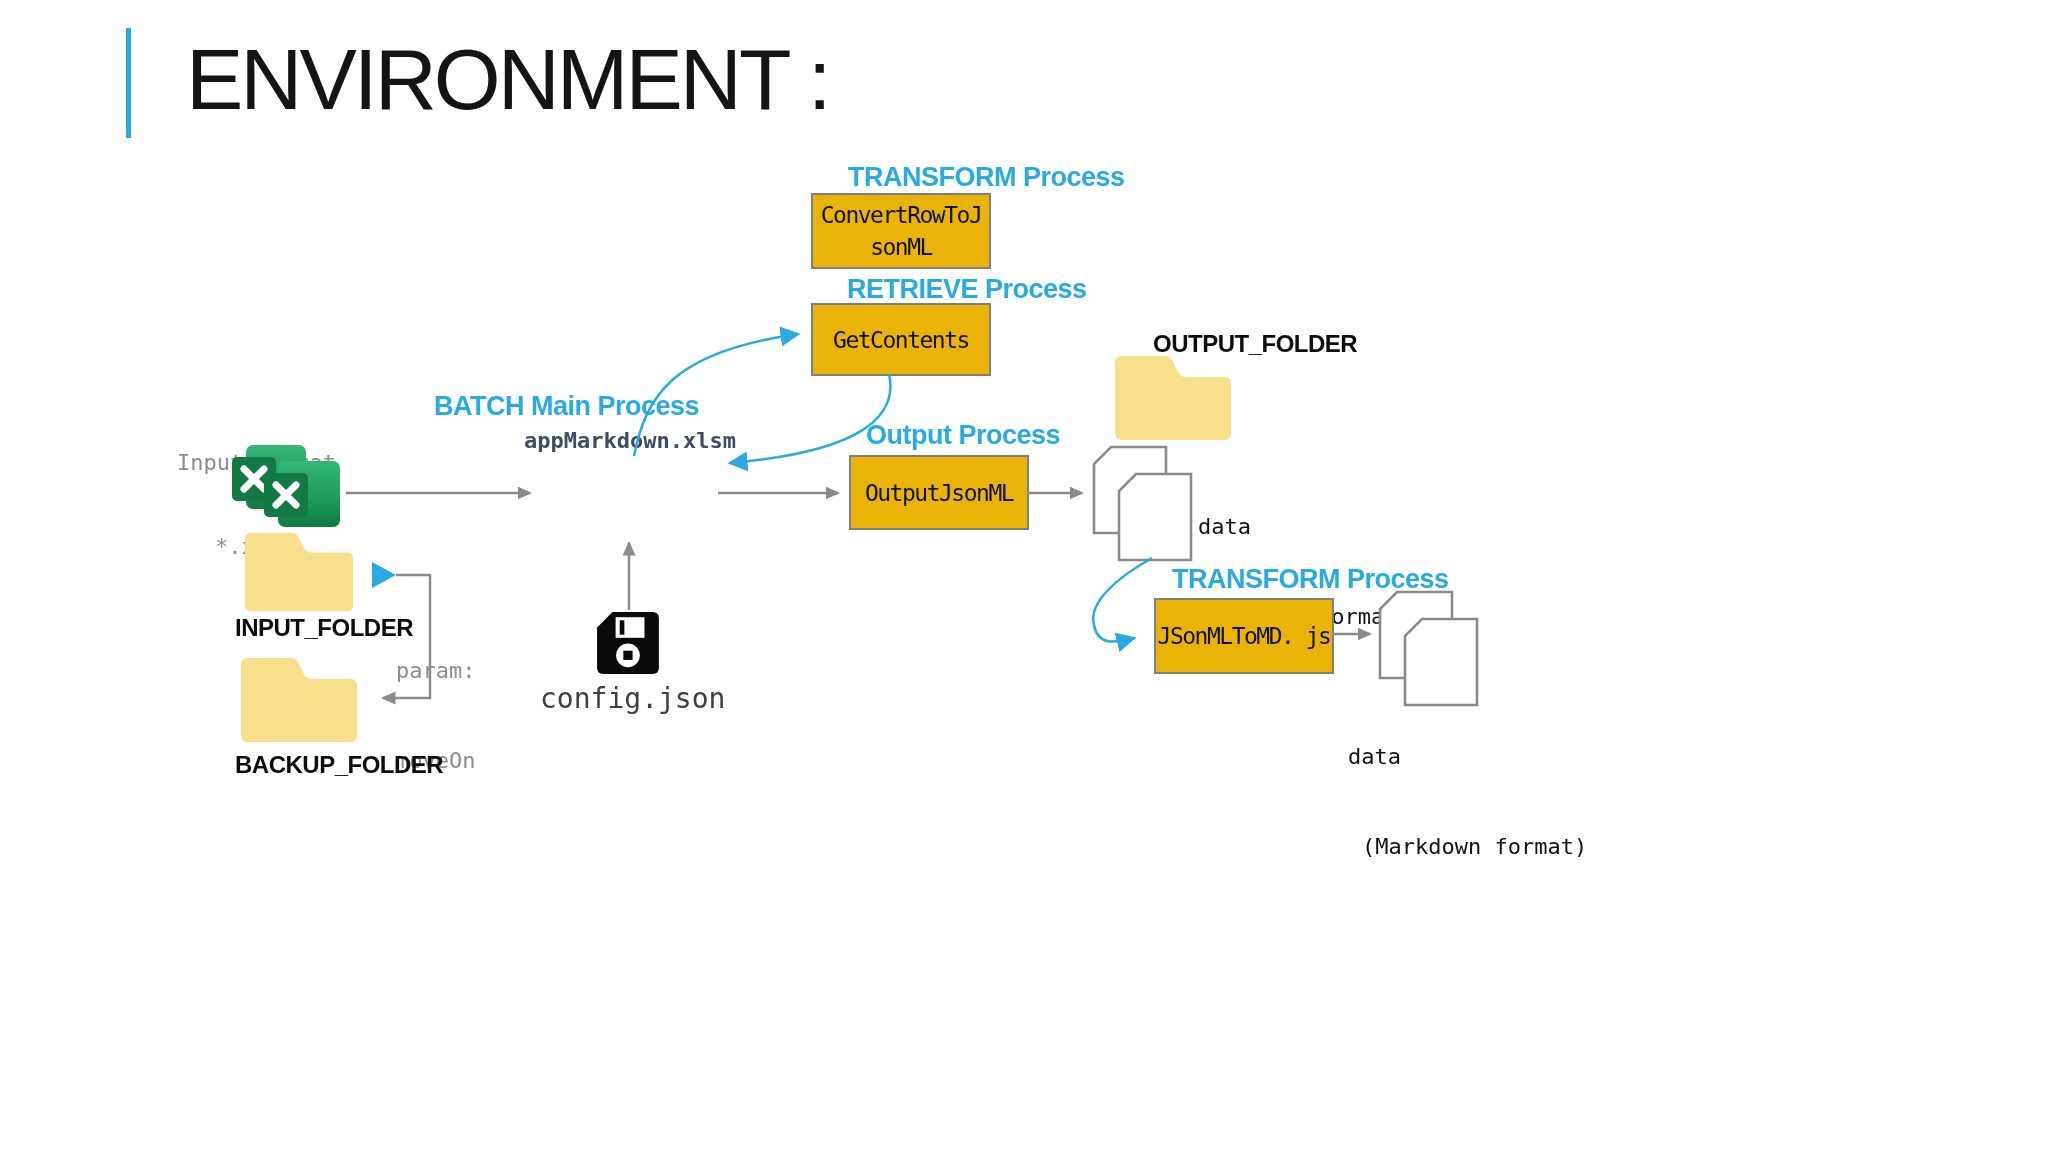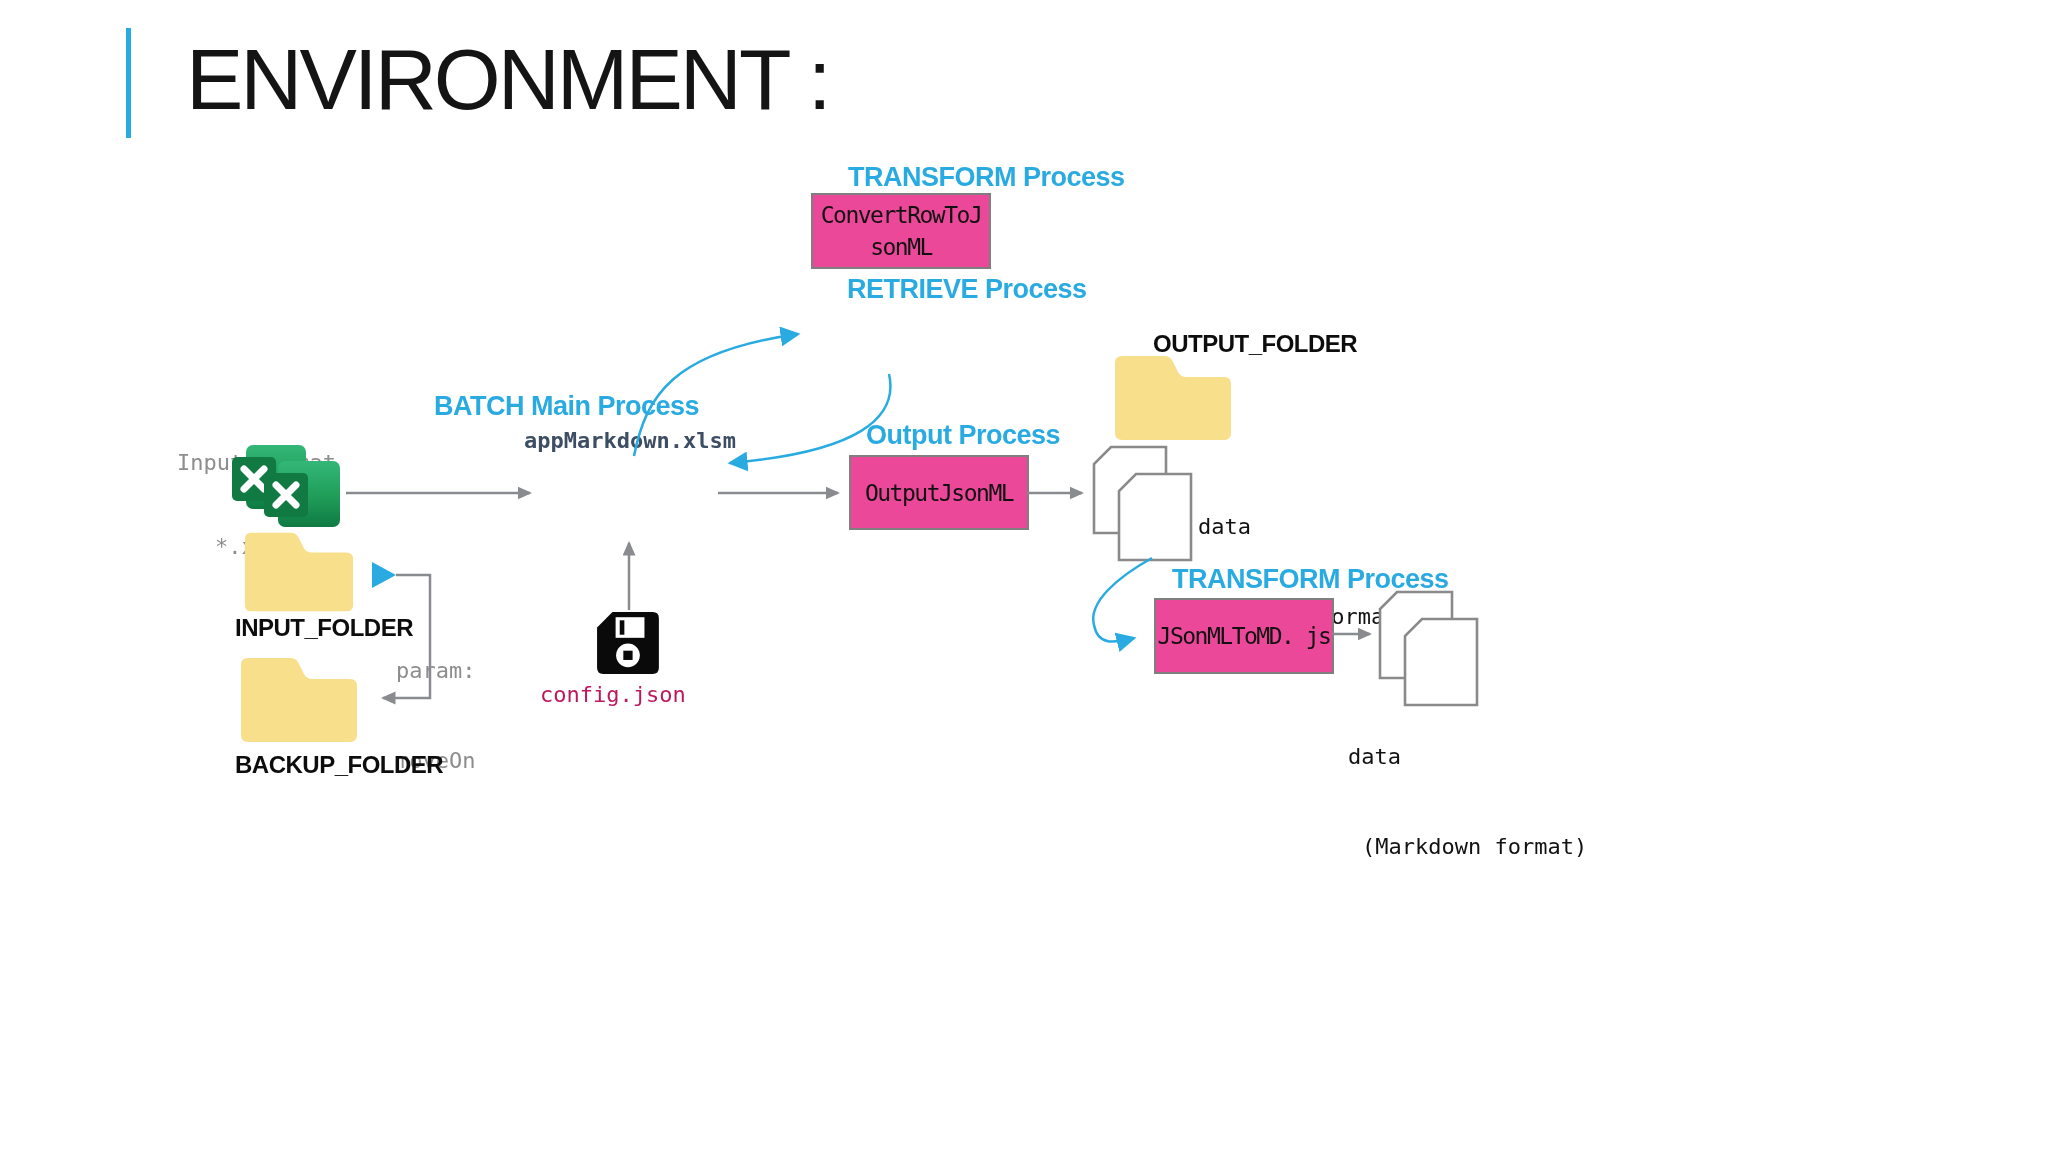--- a/index.html
+++ b/index.html
@@ -19,29 +19,29 @@
   #lbl-batch-main{left:434px;top:391px;}
   #lbl-output{left:866px;top:420px;}
   #lbl-transform-bottom{left:1172px;top:564px;}
 
   
   .mono{font-family:"DejaVu Sans Mono","Liberation Mono",monospace;}
   .gray-note{color:#8d8d8d;font-size:22px;line-height:28px;white-space:pre;}
   #app-file-label{left:524px;top:428px;font-size:22px;font-weight:bold;color:#3d4d63;white-space:pre;}
   #input-format{left:177px;top:393px;}
   #param-note{left:396px;top:596px;line-height:30px;}
-  #config-label{left:540px;top:682px;font-size:22px;color:#be185d;white-space:pre;}
+  #config-label{left:540px;top:682px;font-size:28px;color:#404040;white-space:pre;}
   .data-note{color:#111;font-size:22px;line-height:30px;white-space:pre;}
   #data-jsonml{left:1198px;top:452px;}
   #data-markdown{left:1348px;top:682px;}
   .indent2{padding-left:14px;}
   .indent1{padding-left:38px;}
 
   
-  .pbox{background:#ec4899;border:2.5px solid #7f7f7f;display:flex;flex-direction:column;
+  .pbox{background:#eab308;border:2.5px solid #7f7f7f;display:flex;flex-direction:column;
         align-items:center;justify-content:center;font-family:"DejaVu Sans Mono","Liberation Mono",monospace;
         font-size:23px;letter-spacing:-1.5px;line-height:32px;color:#111;text-align:center;white-space:pre;}
   #box-convert{left:811px;top:193px;width:176px;height:72px;}
   #box-getcontents{left:811px;top:303px;width:176px;height:69px;}
   #box-batch{left:542px;top:456px;width:174px;height:76px;}
   #box-outputjsonml{left:849px;top:455px;width:176px;height:71px;}
   #box-jsonmltomd{left:1154px;top:598px;width:176px;height:72px;}
 
   
   .folder-label{font-weight:bold;font-size:24px;letter-spacing:-0.5px;color:#0d0d0d;white-space:pre;}
@@ -87,20 +87,23 @@
     <div class="indent2">(Markdown format)</div>
   </div>
 
   <div id="lbl-output-folder" class="abs folder-label">OUTPUT_FOLDER</div>
   <div id="lbl-input-folder" class="abs folder-label">INPUT_FOLDER</div>
   <div id="lbl-backup-folder" class="abs folder-label">BACKUP_FOLDER</div>
 
   <div id="box-convert" class="abs pbox">
     <div>ConvertRowToJ</div>
     <div>sonML</div>
+  </div>
+  <div id="box-getcontents" class="abs pbox">
+    <div>GetContents</div>
   </div>
   <div id="box-outputjsonml" class="abs pbox">
     <div>OutputJsonML</div>
   </div>
   <div id="box-jsonmltomd" class="abs pbox">
     <div>JSonMLToMD. js</div>
   </div>
 
   <svg class="abs" style="left:1112px;top:353px;" width="122" height="90" viewBox="0 0 122 90">
     <path d="M10,3 H52 Q58,3 60.5,8 L66,19 Q68.5,24 74.5,24 H112 Q119,24 119,31 V80 Q119,87 112,87 H10 Q3,87 3,80 V10 Q3,3 10,3 Z" fill="#f7df8b"></path>

